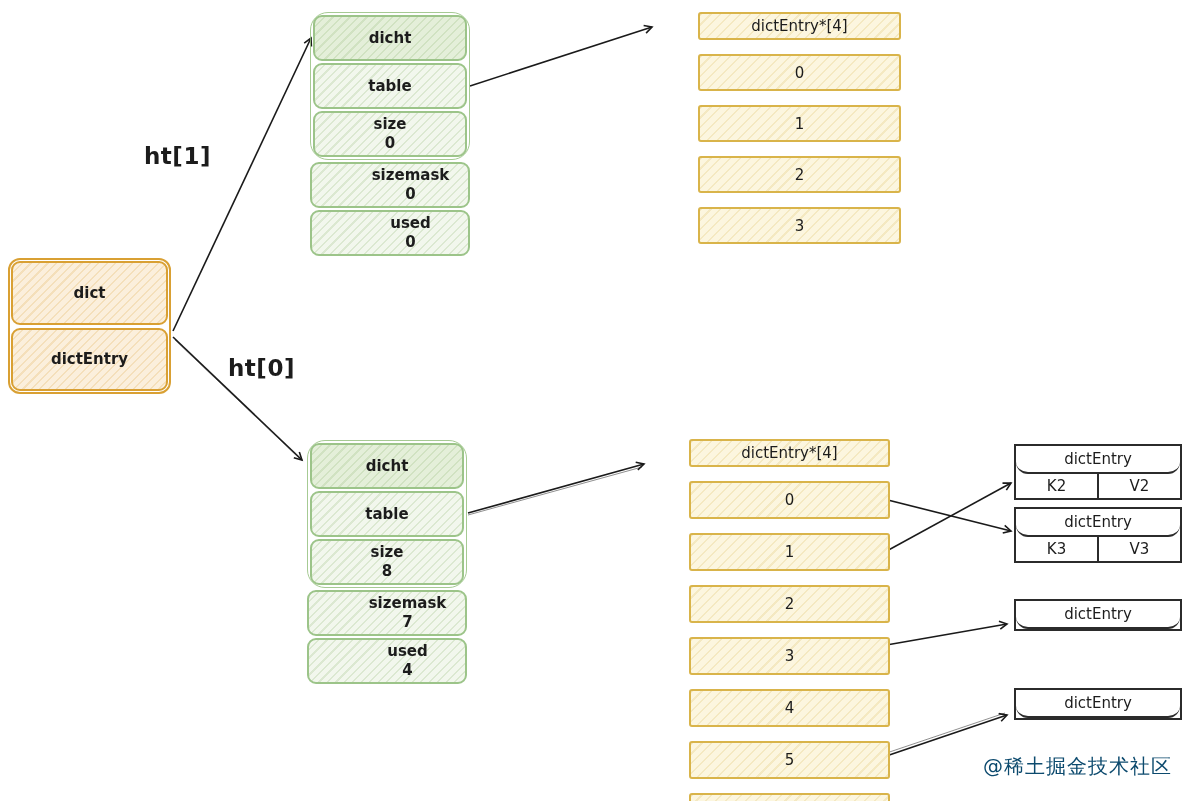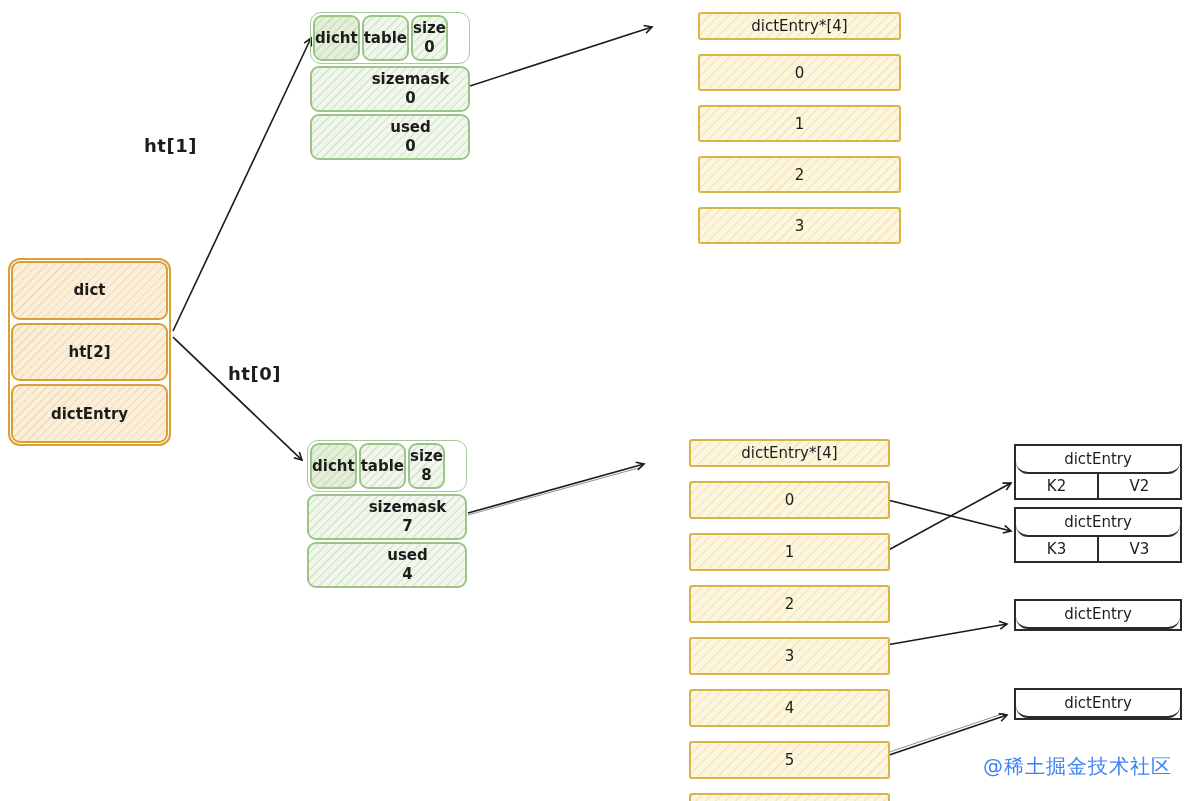--- a/index.html
+++ b/index.html
@@ -4,41 +4,41 @@
 <style>
   html,body{margin:0;padding:0;background:#ffffff;}
   .canvas{
     position:relative;width:1192px;height:801px;background:#ffffff;overflow:hidden;
     font-family:"DejaVu Sans","Liberation Sans",sans-serif;color:#1c1c1c;
   }
   .svg-overlay{position:absolute;left:0;top:0;width:1192px;height:801px;pointer-events:none;}
   .arrow{stroke:#1a1a1a;stroke-width:1.6;fill:none;}
   .arrow-ghost{stroke:#1a1a1a;stroke-width:0.9;fill:none;opacity:.55;}
 
-  .float-label{position:absolute;font-size:18px;font-weight:bold;letter-spacing:.5px;}
+  .float-label{position:absolute;font-size:23px;font-weight:bold;letter-spacing:.5px;margin-top:8px;}
 
   
   .dict-box{
-    position:absolute;left:8px;top:258px;width:163px;height:188px;box-sizing:border-box;
+    position:absolute;left:8px;top:258px;width:163px;height:136px;box-sizing:border-box;
     border:2px solid #D9A033;border-radius:12px;padding:1px;
     display:flex;flex-direction:column;gap:3px;background:#fff;
   }
   .cell{display:flex;align-items:center;justify-content:center;text-align:center;
         box-sizing:border-box;font-size:15px;}
   .cell-orange{
     flex:1;border:2px solid #D9A033;border-radius:9px;font-weight:bold;
     background-color:#FBEFDC;
     background-image:repeating-linear-gradient(135deg,rgba(217,160,51,.20) 0px,rgba(217,160,51,.20) 1.5px,transparent 1.5px,transparent 6px);
   }
 
   
   .ht-box{position:absolute;width:160px;display:flex;flex-direction:column;}
   .ht-box .group3{
-    border:1.5px solid rgba(150,193,128,.85);border-radius:11px;padding:2px;
-    display:flex;flex-direction:row;gap:2px;
+    border:1.5px solid rgba(150,193,128,.85);border-radius:18px;padding:2px;
+    display:flex;flex-direction:column;gap:2px;
   }
   .cell-green{
     height:46px;border:2px solid #9CC489;border-radius:9px;font-weight:bold;
     background-color:#F2F7ED;
     background-image:repeating-linear-gradient(135deg,rgba(140,180,110,.22) 0px,rgba(140,180,110,.22) 1.5px,transparent 1.5px,transparent 6px);
     flex-direction:column;line-height:1.25;
   }
   .cell-green.dark{background-color:#E4EFD9;}
   .cell-green.loose{margin-top:2px;padding-left:41px;}
 
@@ -55,21 +55,21 @@
 
   
   .entry-box{position:absolute;left:1014px;width:168px;box-sizing:border-box;
     border:2px solid #2b2b2b;background:#fff;display:flex;flex-direction:column;}
   .entry-title{height:26px;display:flex;align-items:center;justify-content:center;
     font-size:15px;border-bottom:2px solid #2b2b2b;border-radius:12px;}
   .entry-row{display:flex;height:24px;}
   .entry-kv{flex:1;display:flex;align-items:center;justify-content:center;font-size:15px;}
   .entry-kv.key{border-right:2px solid #2b2b2b;}
 
-  .watermark{position:absolute;right:20px;top:753px;font-size:20px;color:#3b82f6;
+  .watermark{position:absolute;right:20px;top:753px;font-size:20px;color:#0c4a6e;
     letter-spacing:1px;}
 </style>
 </head>
 <body>
 
 <div class="canvas">
 
   <svg class="svg-overlay">
     <defs>
       <marker id="ah" markerWidth="11" markerHeight="11" refX="8.5" refY="5" orient="auto" markerUnits="userSpaceOnUse">
@@ -83,25 +83,24 @@
     <line class="arrow" marker-end="url(#ah)" x1="468" y1="513" x2="644" y2="464"></line>
     <line class="arrow-ghost" x1="468" y1="515" x2="642" y2="467"></line>
     <line class="arrow" marker-end="url(#ah)" x1="852" y1="491" x2="1011" y2="531"></line>
     <line class="arrow" marker-end="url(#ah)" x1="852" y1="570" x2="1011" y2="483"></line>
     <line class="arrow" marker-end="url(#ah)" x1="852" y1="651" x2="1007" y2="624"></line>
     <line class="arrow" marker-end="url(#ah)" x1="851" y1="768" x2="1007" y2="715"></line>
     <line class="arrow-ghost" x1="851" y1="765" x2="1005" y2="713"></line>
   </svg>
 
   <div class="float-label" style="left:144px;top:135px;">ht[1]</div>
-  <div class="float-label" style="left:228px;top:363px;">ht[0]</div>
+  <div class="float-label" style="left:228px;top:347px;">ht[0]</div>
 
   <div class="dict-box">
     <div class="cell cell-orange">dict</div>
-    <div class="cell cell-orange">ht[2]</div>
     <div class="cell cell-orange">dictEntry</div>
   </div>
 
   <div class="ht-box" style="left:310px;top:12px;">
     <div class="group3">
       <div class="cell cell-green dark">dicht</div>
       <div class="cell cell-green">table</div>
       <div class="cell cell-green">
         <span>size</span>
         <span>0</span>

